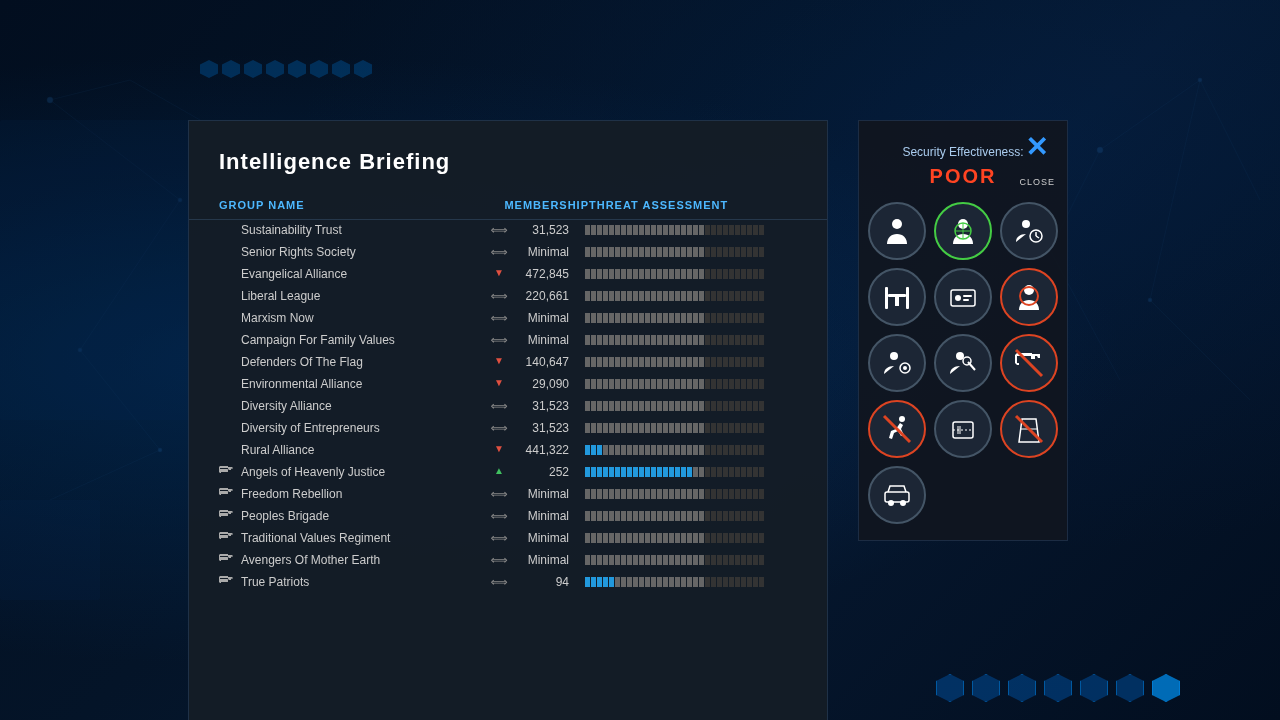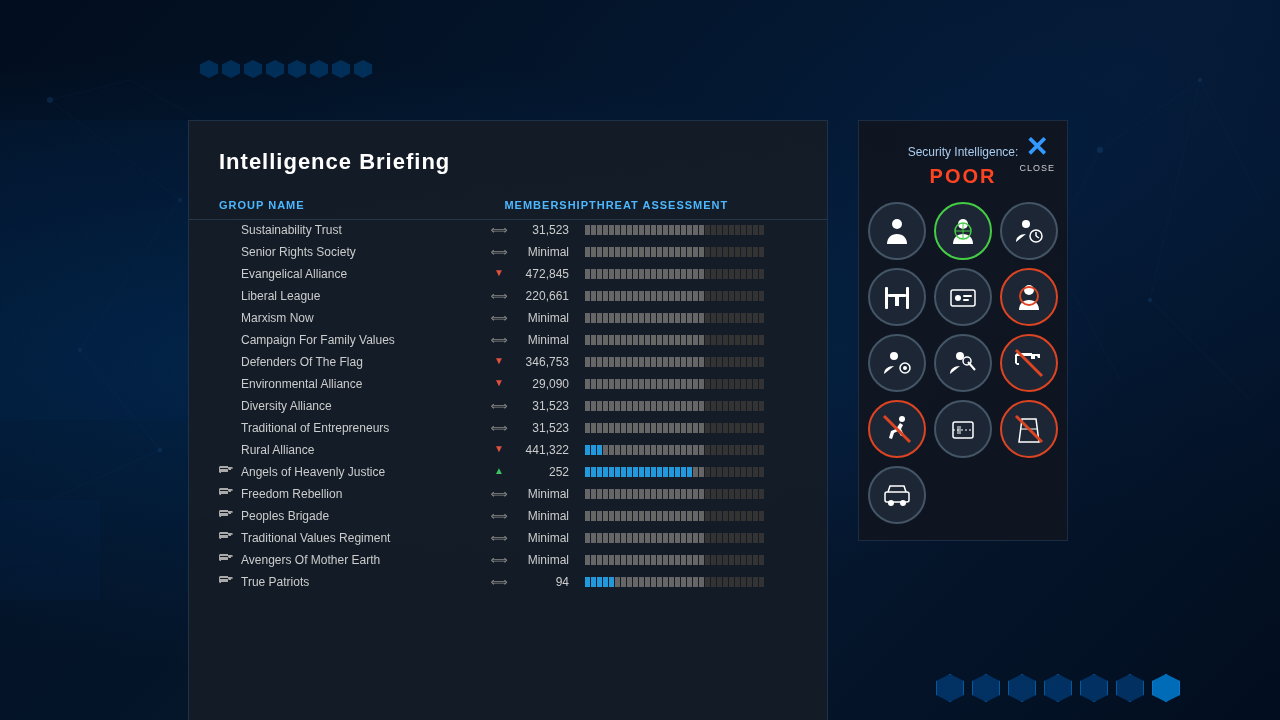--- a/index.html
+++ b/index.html
@@ -193,21 +193,21 @@
       color: #3399ff;
       font-size: 28px;
       font-weight: bold;
       line-height: 1;
     }
 
     .close-label {
       color: #cccccc;
       font-size: 9px;
       letter-spacing: 1px;
-      margin-top: 2px;
+      margin-top: 16px;
     }
 
     .security-title {
       color: #aaccee;
       font-size: 12px;
       text-align: center;
       margin-bottom: 6px;
       margin-top: 4px;
     }
 
@@ -590,21 +590,21 @@
           <div class="threat-segment seg-empty"></div>
           <div class="threat-segment seg-empty"></div>
         </div>
       </div>
       <div class="table-row">
         <span class="row-icon"></span>
         <span class="row-name">Defenders Of The Flag</span>
         <span class="row-trend">
           <span class="trend-down">▼</span>
         </span>
-        <span class="row-membership">346,753</span>
+        <span class="row-membership">140,647</span>
         <div class="threat-bar-container">
           <div class="threat-segment seg-filled-grey"></div>
           <div class="threat-segment seg-filled-grey"></div>
           <div class="threat-segment seg-filled-grey"></div>
           <div class="threat-segment seg-filled-grey"></div>
           <div class="threat-segment seg-filled-grey"></div>
           <div class="threat-segment seg-filled-grey"></div>
           <div class="threat-segment seg-filled-grey"></div>
           <div class="threat-segment seg-filled-grey"></div>
           <div class="threat-segment seg-filled-grey"></div>
@@ -706,21 +706,21 @@
           <div class="threat-segment seg-empty"></div>
           <div class="threat-segment seg-empty"></div>
           <div class="threat-segment seg-empty"></div>
           <div class="threat-segment seg-empty"></div>
           <div class="threat-segment seg-empty"></div>
           <div class="threat-segment seg-empty"></div>
         </div>
       </div>
       <div class="table-row">
         <span class="row-icon"></span>
-        <span class="row-name">Traditional of Entrepreneurs</span>
+        <span class="row-name">Diversity of Entrepreneurs</span>
         <span class="row-trend">
           <span class="trend-neutral">⟺</span>
         </span>
         <span class="row-membership">31,523</span>
         <div class="threat-bar-container">
           <div class="threat-segment seg-filled-grey"></div>
           <div class="threat-segment seg-filled-grey"></div>
           <div class="threat-segment seg-filled-grey"></div>
           <div class="threat-segment seg-filled-grey"></div>
           <div class="threat-segment seg-filled-grey"></div>
@@ -1053,21 +1053,21 @@
     </div>
 </div>
 
 <div class="security-panel">
   <div class="close-btn">
     <span class="close-x">✕</span>
     <span class="close-label">CLOSE</span>
   </div>
 
   <div style="margin-top: 8px;">
-    <div class="security-title">Security Intelligence:</div>
+    <div class="security-title">Security Effectiveness:</div>
     <div class="security-rating">POOR</div>
   </div>
 
   <div class="security-icons-grid" id="security-icons-grid">
 
   <div class="sec-icon-btn border-grey">
         <svg viewBox="0 0 30 30" fill="white">
           <circle cx="15" cy="8" r="5"></circle>
           <path d="M5 28c0-6 4-10 10-10s10 4 10 10z"></path>
         </svg>

